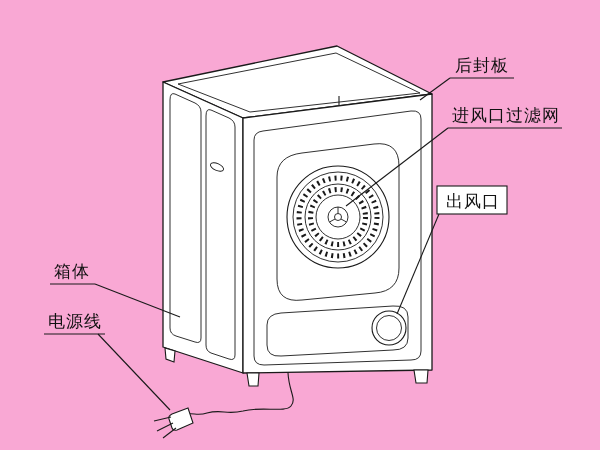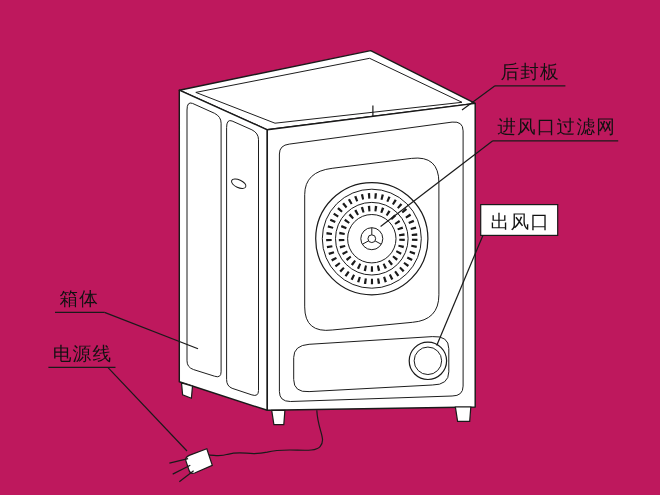--- a/index.html
+++ b/index.html
@@ -1,19 +1,19 @@
 <!DOCTYPE html>
 <html><head>
 <meta charset="utf-8">
 <style>
   html,body{margin:0;padding:0;background:#ffffff;}
   .stage{
     position:relative;
     width:600px;height:450px;
-    background:#be185d;
+    background:#f9a8d4;
     font-family:"DejaVu Sans","Liberation Sans",sans-serif;
     overflow:hidden;
   }
   svg{display:block;}
   .outline{fill:#ffffff;stroke:#1a1a1a;stroke-width:1.3;stroke-linejoin:round;}
   .thin{fill:none;stroke:#1a1a1a;stroke-width:0.9;stroke-linejoin:round;}
   .detail{fill:none;stroke:#1a1a1a;stroke-width:1.1;stroke-linejoin:round;}
   .whitefill{fill:#ffffff;stroke:#1a1a1a;stroke-width:1.1;}
   .leader{stroke:#1a1a1a;stroke-width:1.1;fill:none;}
   .label-text{font-size:17px;fill:#111111;font-weight:500;letter-spacing:1px;}

